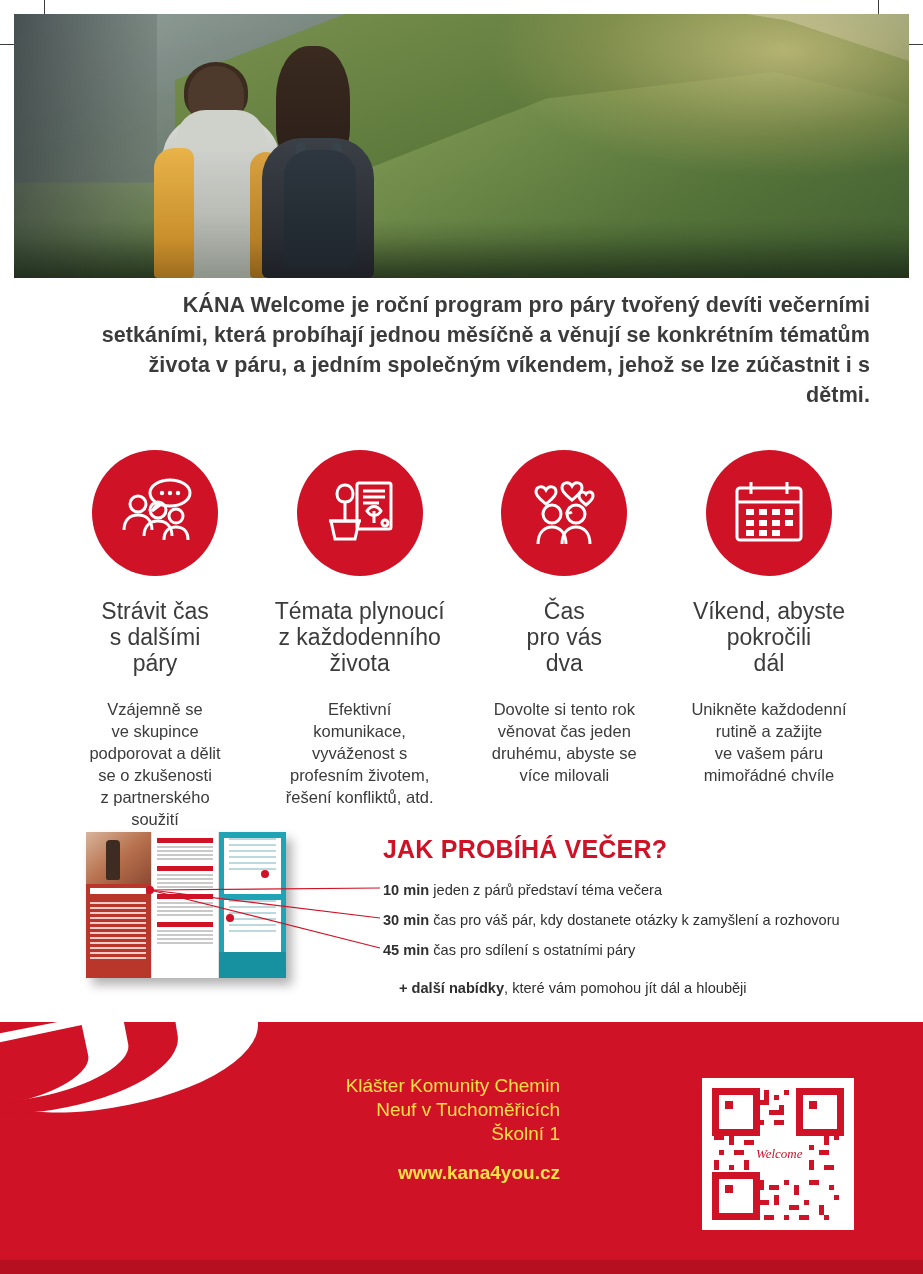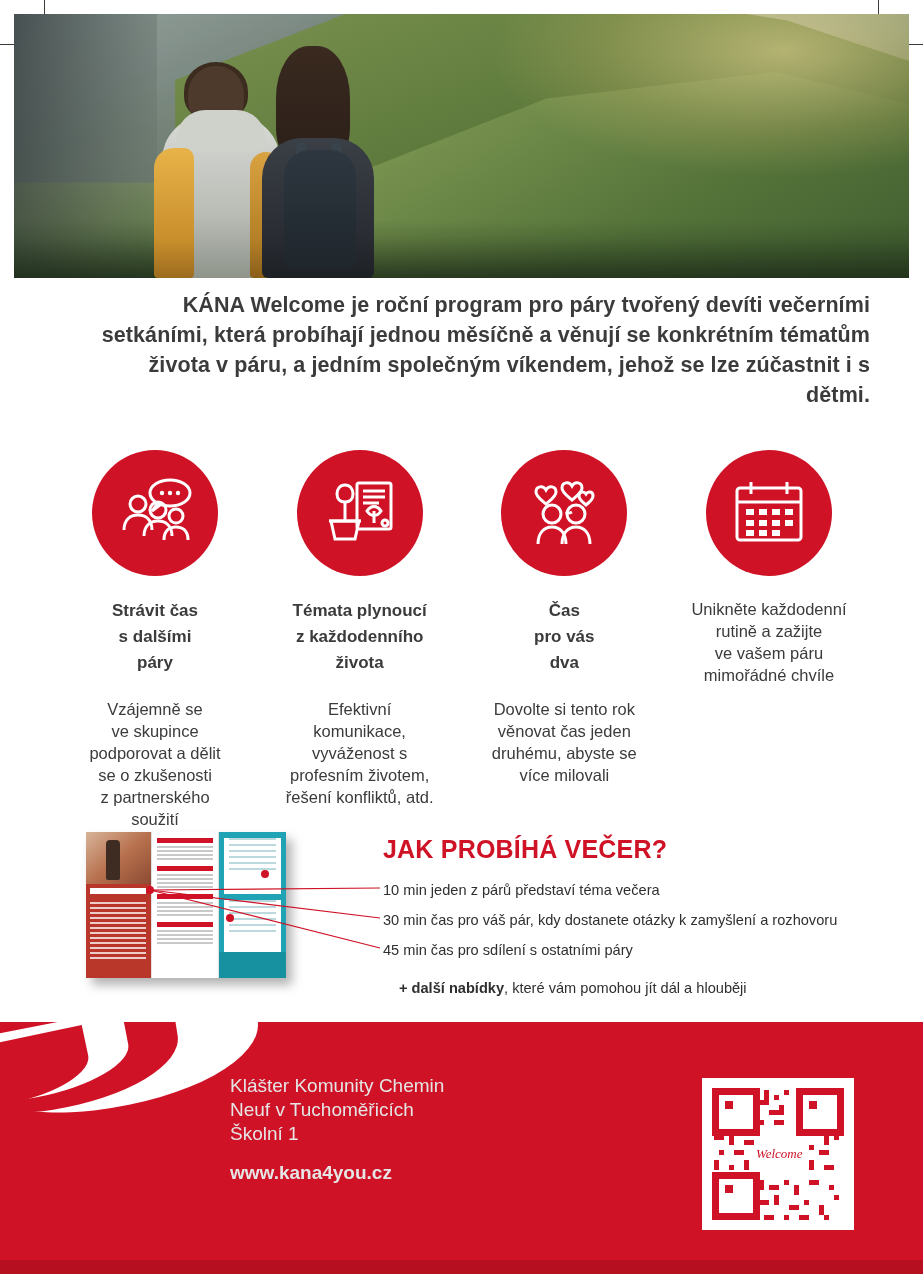--- a/index.html
+++ b/index.html
@@ -236,23 +236,23 @@
     width: 126px;
     height: 126px;
     border-radius: 50%;
     background: #cf1226;
     margin: 0 auto 22px auto;
     position: relative;
   }
   .circle svg { position: absolute; left: 50%; top: 50%; transform: translate(-50%, -50%); }
   .feature h3 {
     margin: 0 0 22px 0;
-    font-size: 17px;
+    font-size: 23px;
     line-height: 26px;
-    font-weight: bold;
+    font-weight: normal;
     color: #3b3b3b;
     white-space: pre-line;
   }
   .feature p {
     margin: 0;
     font-size: 16.5px;
     line-height: 22px;
     color: #3b3b3b;
     white-space: pre-line;
   }
@@ -305,21 +305,21 @@
     color: #cf1226;
     letter-spacing: .2px;
   }
   .ev-item {
     position: absolute;
     left: 383px;
     font-size: 14.6px;
     color: #2f2f2f;
     line-height: 20px;
   }
-  .ev-item b { font-weight: normal; }
+  .ev-item b { font-weight: bold; }
   .ev1 { top: 50px; }
   .ev2 { top: 80px; }
   .ev3 { top: 110px; }
   .ev-plus {
     position: absolute;
     left: 399px;
     top: 150px;
     font-size: 14.6px;
     color: #2f2f2f;
   }
@@ -381,22 +381,22 @@
     bottom: 0;
     width: 100%;
     height: 14px;
     background: #b50f20;
   }
   .address {
     position: absolute;
     left: 230px;
     top: 52px;
     width: 330px;
-    text-align: left;
-    color: #e5e5e5;
+    text-align: right;
+    color: #fde047;
     font-size: 19px;
     line-height: 24px;
   }
   .address .web { font-weight: bold; display: block; margin-top: 15px; }
   .qr-wrap {
     position: absolute;
     left: 702px;
     top: 56px;
     width: 152px;
     height: 152px;
@@ -565,20 +565,23 @@
             <rect x="15" y="42" width="8" height="6"></rect>
             <rect x="28" y="42" width="8" height="6"></rect>
             <rect x="41" y="42" width="8" height="6"></rect>
             <rect x="54" y="42" width="8" height="6"></rect>
             <rect x="15" y="52" width="8" height="6"></rect>
             <rect x="28" y="52" width="8" height="6"></rect>
             <rect x="41" y="52" width="8" height="6"></rect>
           </g>
         </svg>
       </div>
+      <h3>Víkend, abyste
+pokročili
+dál</h3>
       <p>Unikněte každodenní
 rutině a zažijte
 ve vašem páru
 mimořádné chvíle</p>
     </div>
 
   </div>
 
   <div class="evening">
 

